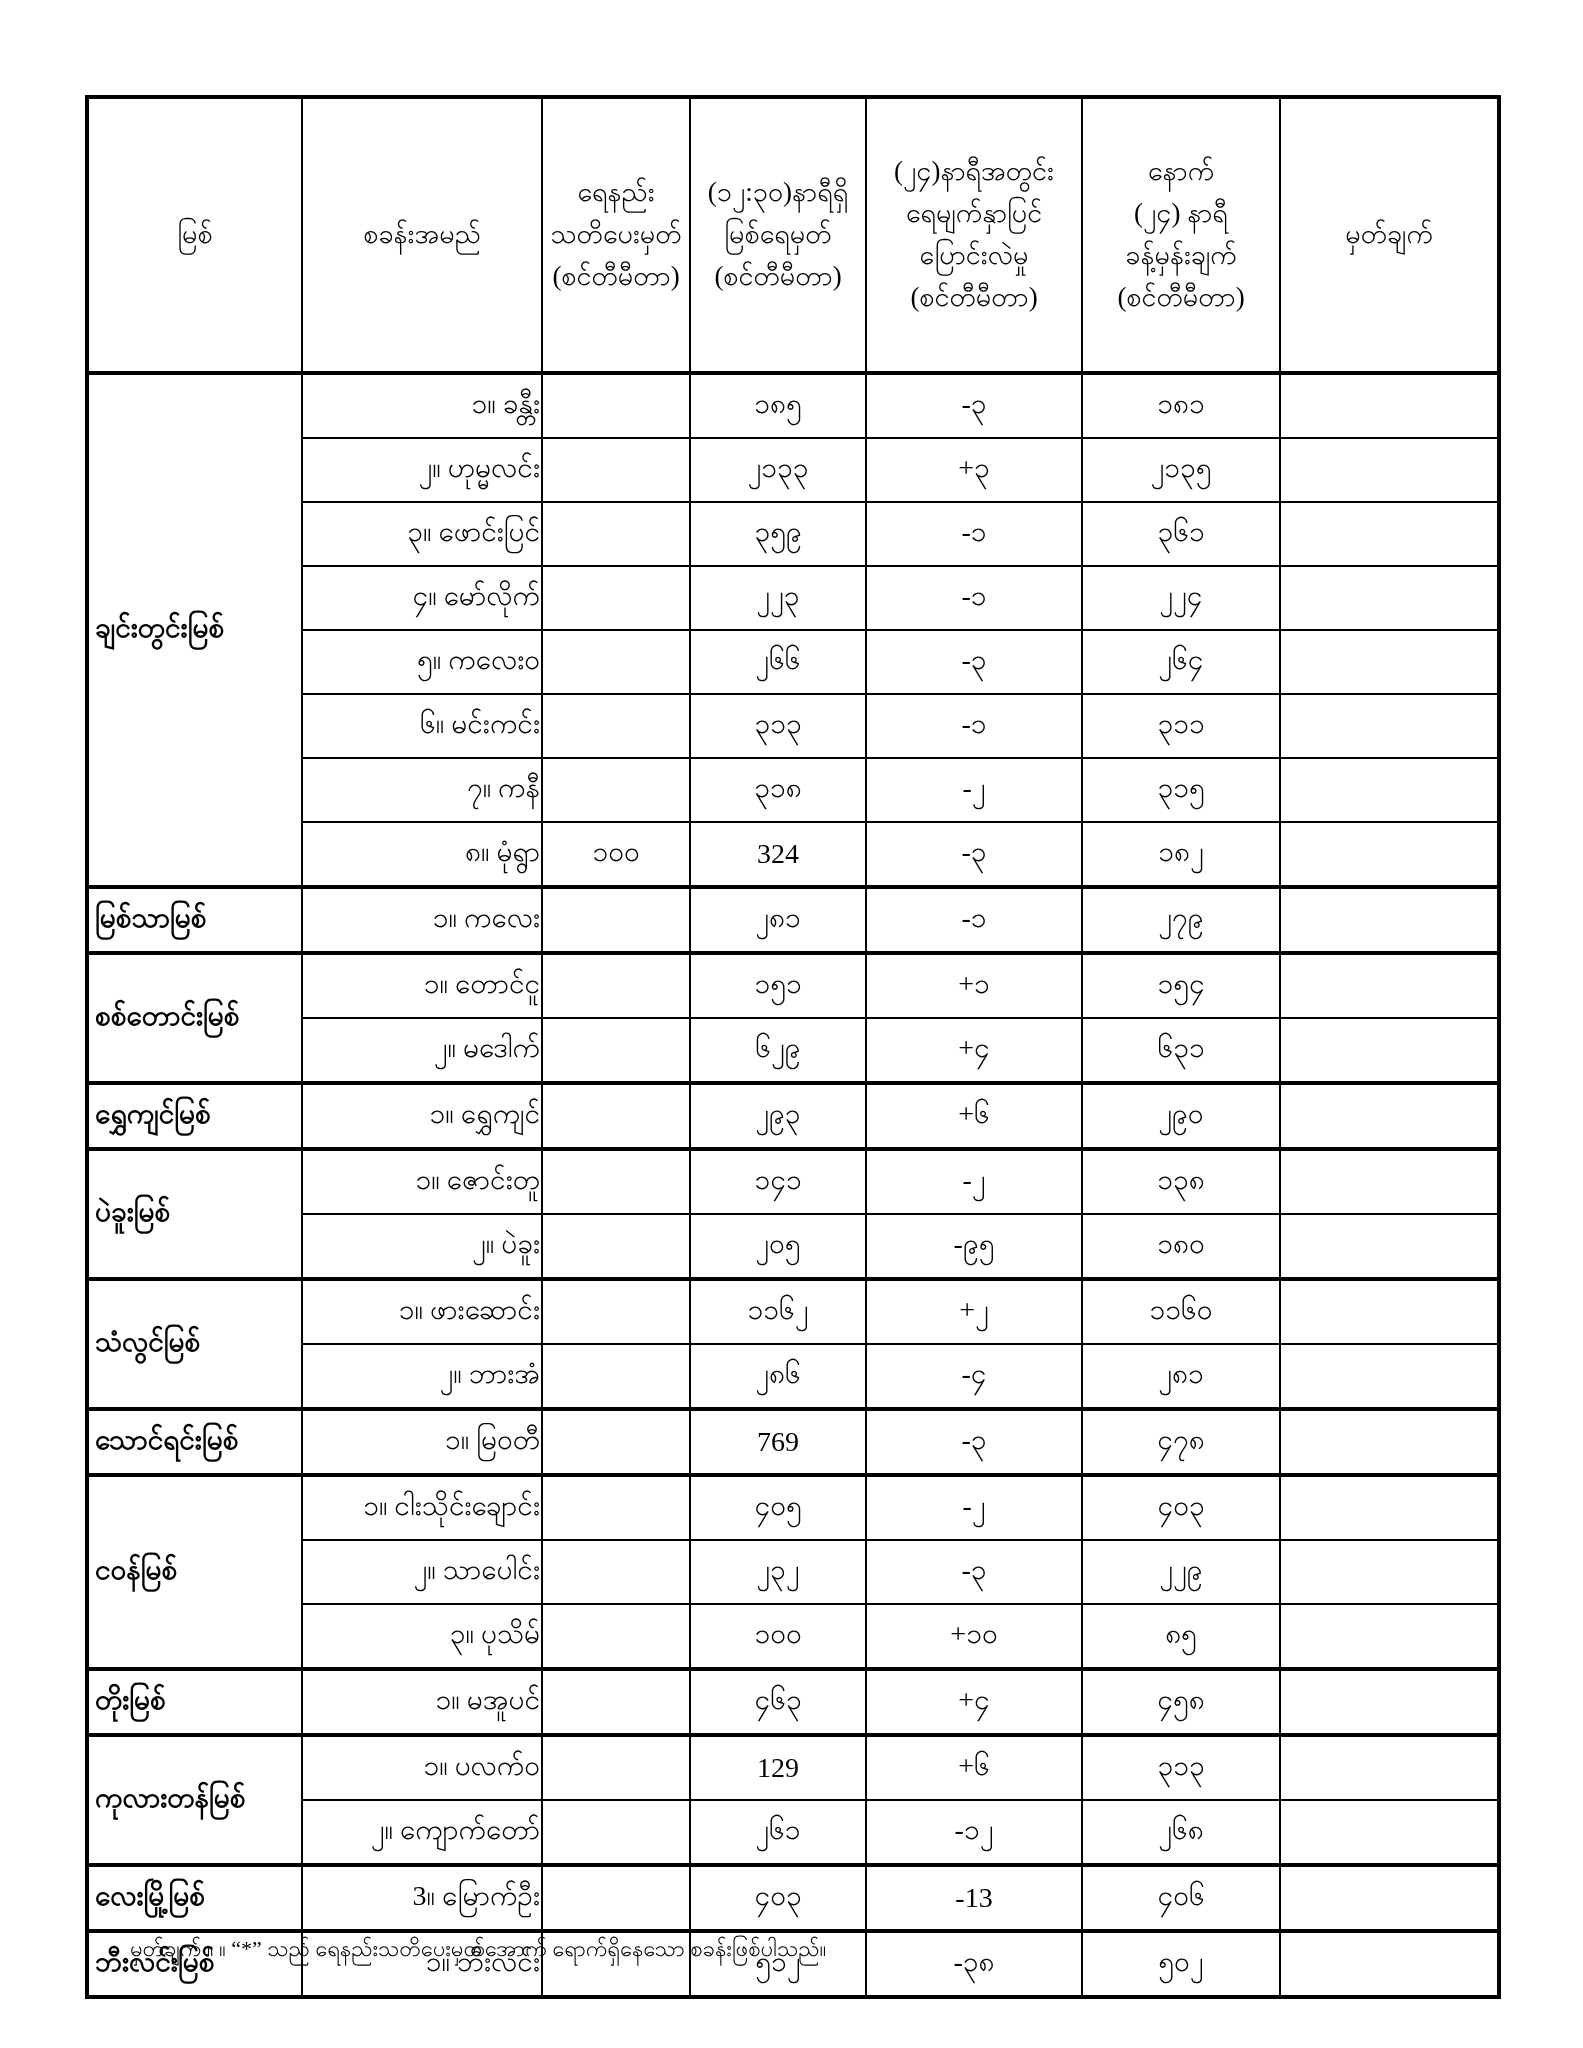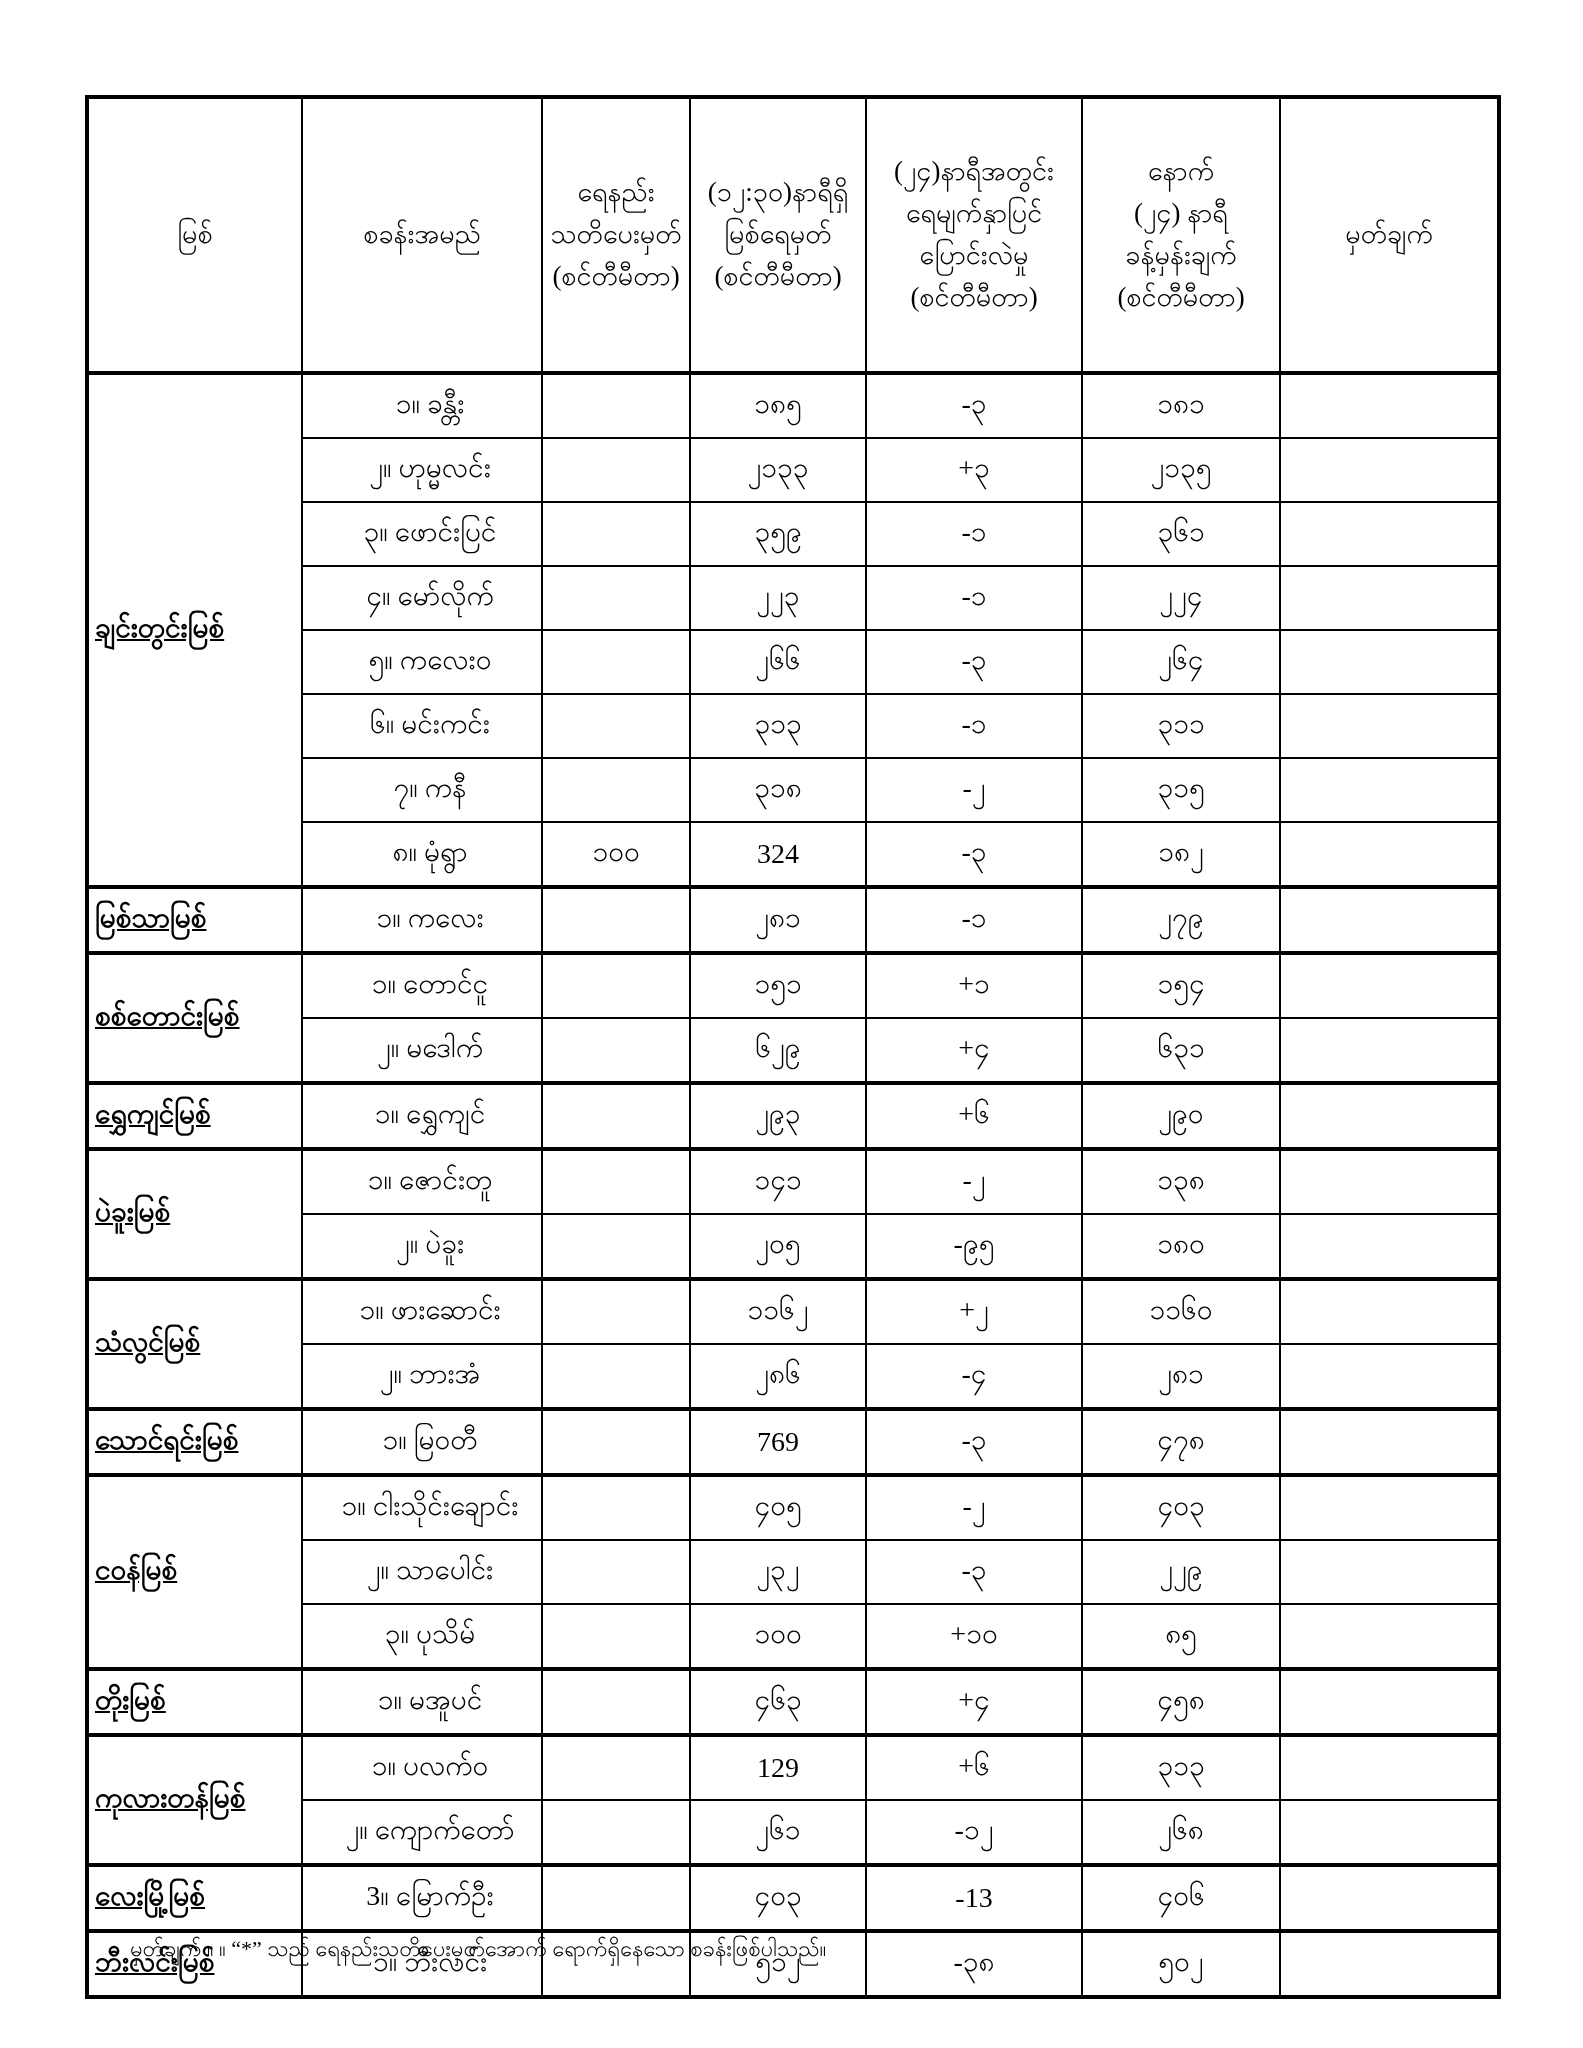--- a/index.html
+++ b/index.html
@@ -45,24 +45,23 @@
     vertical-align: middle;
   }
   .river-table tbody tr.group-start td {
     border-top: 4px solid #000;
   }
   td.river {
     font-weight: bold;
     text-align: left;
     padding-left: 6px;
     font-size: 28px;
-    text-decoration: underline;
   }
   td.station {
-    text-align: center;
+    text-align: right;
     padding-left: 17px;
     font-size: 27px;
   }
   td.warning, td.level, td.change, td.forecast {
     text-align: center;
   }
   td.remark { }
   .footnote {
     position: absolute;
     left: 130px;

